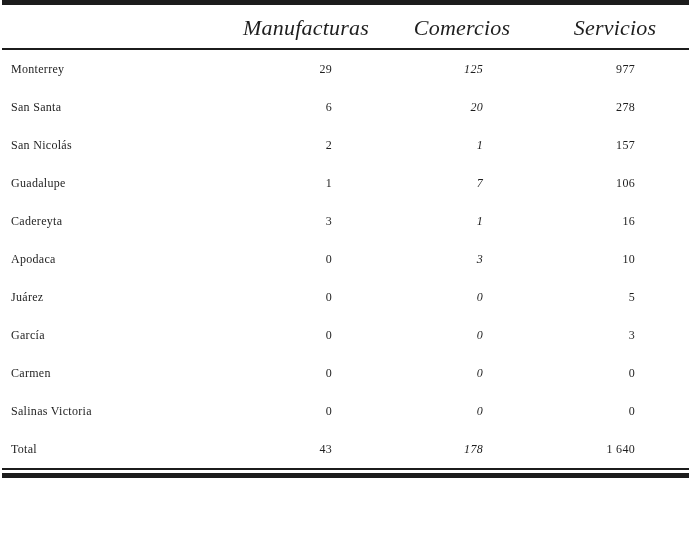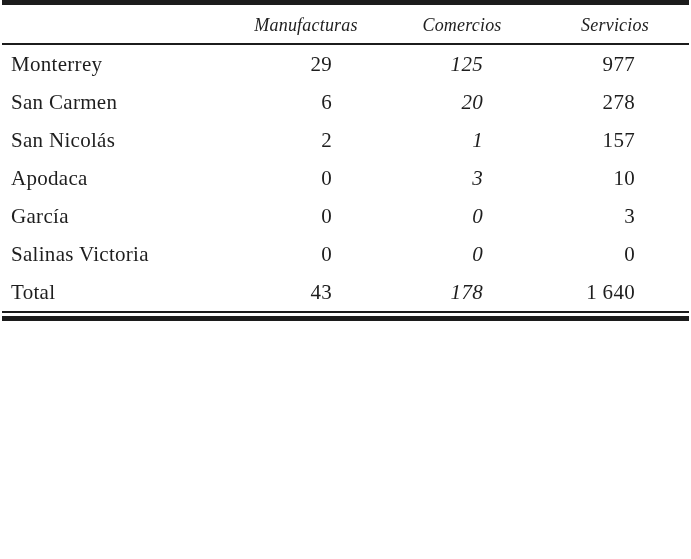--- a/index.html
+++ b/index.html
@@ -26,29 +26,29 @@
     table-layout: fixed;
   }
   col.c-label { width: 227px; }
   col.c-manu  { width: 154px; }
   col.c-com   { width: 158px; }
   col.c-serv  { width: 148px; }
 
   thead th {
     font-style: italic;
     font-weight: normal;
-    font-size: 18px;
+    font-size: 22px;
     text-align: center;
     padding: 10px 0 7px 0;
     border-bottom: 2px solid #1c1c1c;
     letter-spacing: 0.2px;
   }
   tbody td {
     height: 36px;
-    font-size: 21px;
+    font-size: 12px;
     vertical-align: middle;
     letter-spacing: 0.3px;
   }
   .label-cell {
     text-align: left;
     padding-left: 9px;
   }
   .num-cell { text-align: right; }
   .num-col-0 { padding-right: 51px; margin-top: 20px; }
   .num-col-1 { padding-right: 58px; font-style: italic; }
@@ -77,42 +77,66 @@
       </tr>
     </thead>
     <tbody>
         <tr>
           <td class="label-cell">Monterrey</td>
           <td class="num-cell num-col-0">29</td>
           <td class="num-cell num-col-1">125</td>
           <td class="num-cell num-col-2">977</td>
         </tr>
         <tr>
-          <td class="label-cell">San Carmen</td>
+          <td class="label-cell">San Santa</td>
           <td class="num-cell num-col-0">6</td>
           <td class="num-cell num-col-1">20</td>
           <td class="num-cell num-col-2">278</td>
         </tr>
         <tr>
           <td class="label-cell">San Nicolás</td>
           <td class="num-cell num-col-0">2</td>
           <td class="num-cell num-col-1">1</td>
           <td class="num-cell num-col-2">157</td>
         </tr>
         <tr>
+          <td class="label-cell">Guadalupe</td>
+          <td class="num-cell num-col-0">1</td>
+          <td class="num-cell num-col-1">7</td>
+          <td class="num-cell num-col-2">106</td>
+        </tr>
+        <tr>
+          <td class="label-cell">Cadereyta</td>
+          <td class="num-cell num-col-0">3</td>
+          <td class="num-cell num-col-1">1</td>
+          <td class="num-cell num-col-2">16</td>
+        </tr>
+        <tr>
           <td class="label-cell">Apodaca</td>
           <td class="num-cell num-col-0">0</td>
           <td class="num-cell num-col-1">3</td>
           <td class="num-cell num-col-2">10</td>
         </tr>
         <tr>
+          <td class="label-cell">Juárez</td>
+          <td class="num-cell num-col-0">0</td>
+          <td class="num-cell num-col-1">0</td>
+          <td class="num-cell num-col-2">5</td>
+        </tr>
+        <tr>
           <td class="label-cell">García</td>
           <td class="num-cell num-col-0">0</td>
           <td class="num-cell num-col-1">0</td>
           <td class="num-cell num-col-2">3</td>
+        </tr>
+        <tr>
+          <td class="label-cell">Carmen</td>
+          <td class="num-cell num-col-0">0</td>
+          <td class="num-cell num-col-1">0</td>
+          <td class="num-cell num-col-2">0</td>
         </tr>
         <tr>
           <td class="label-cell">Salinas Victoria</td>
           <td class="num-cell num-col-0">0</td>
           <td class="num-cell num-col-1">0</td>
           <td class="num-cell num-col-2">0</td>
         </tr>
         <tr>
           <td class="label-cell">Total</td>
           <td class="num-cell num-col-0">43</td>

